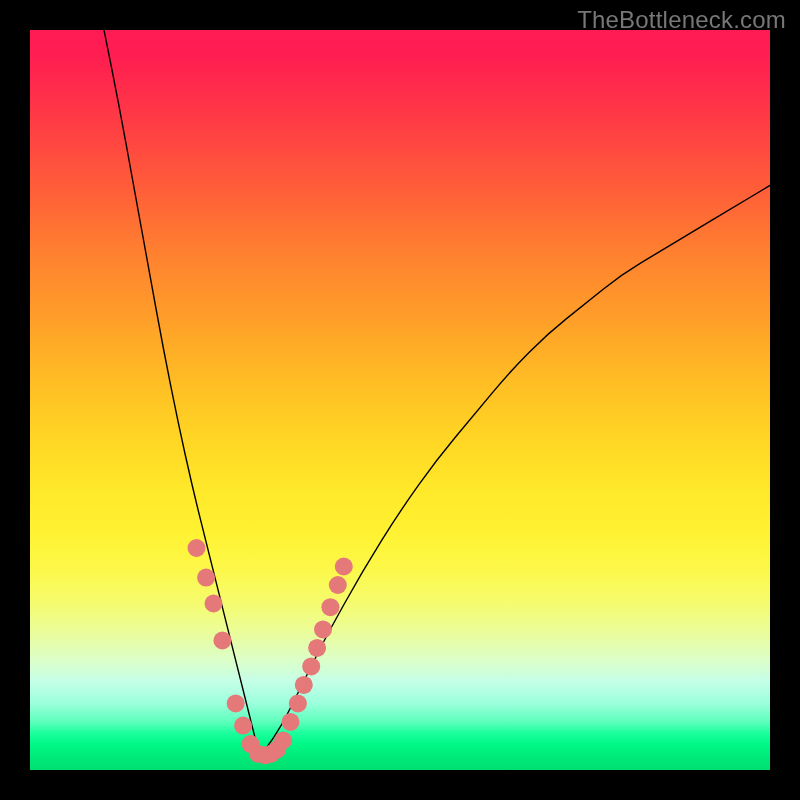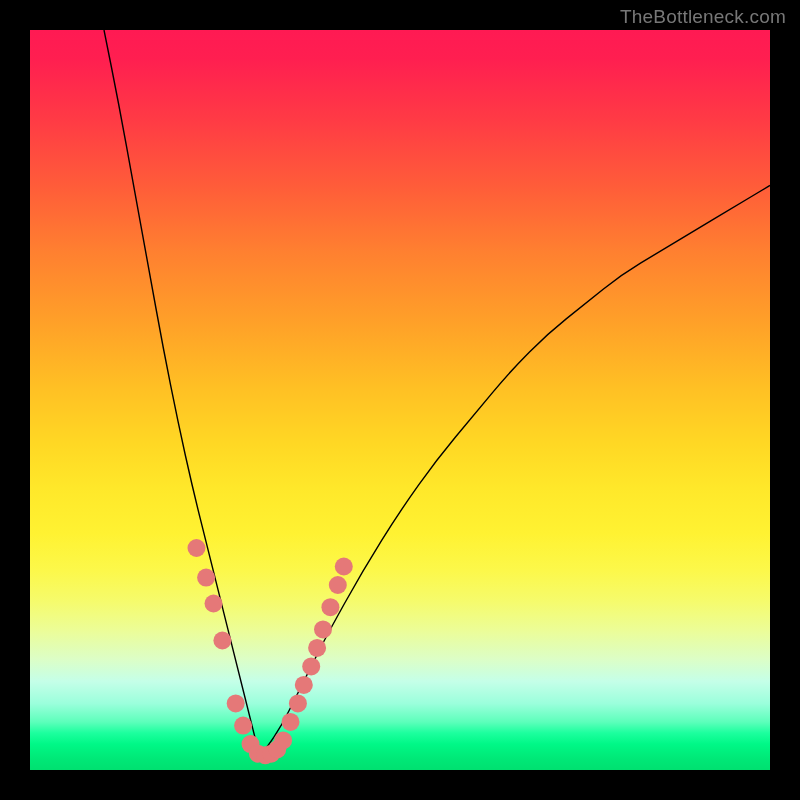--- a/index.html
+++ b/index.html
@@ -14,21 +14,21 @@
     position: relative;
     width: 800px;
     height: 800px;
     background: #000;
   }
   .watermark {
     position: absolute;
     top: 6px;
     right: 14px;
     color: #777;
-    font-size: 19px;
+    font-size: 24px;
     font-weight: 500;
     letter-spacing: 0.2px;
     z-index: 5;
   }
   .plot-area {
     position: absolute;
     left: 30px;
     top: 30px;
     width: 740px;
     height: 740px;

